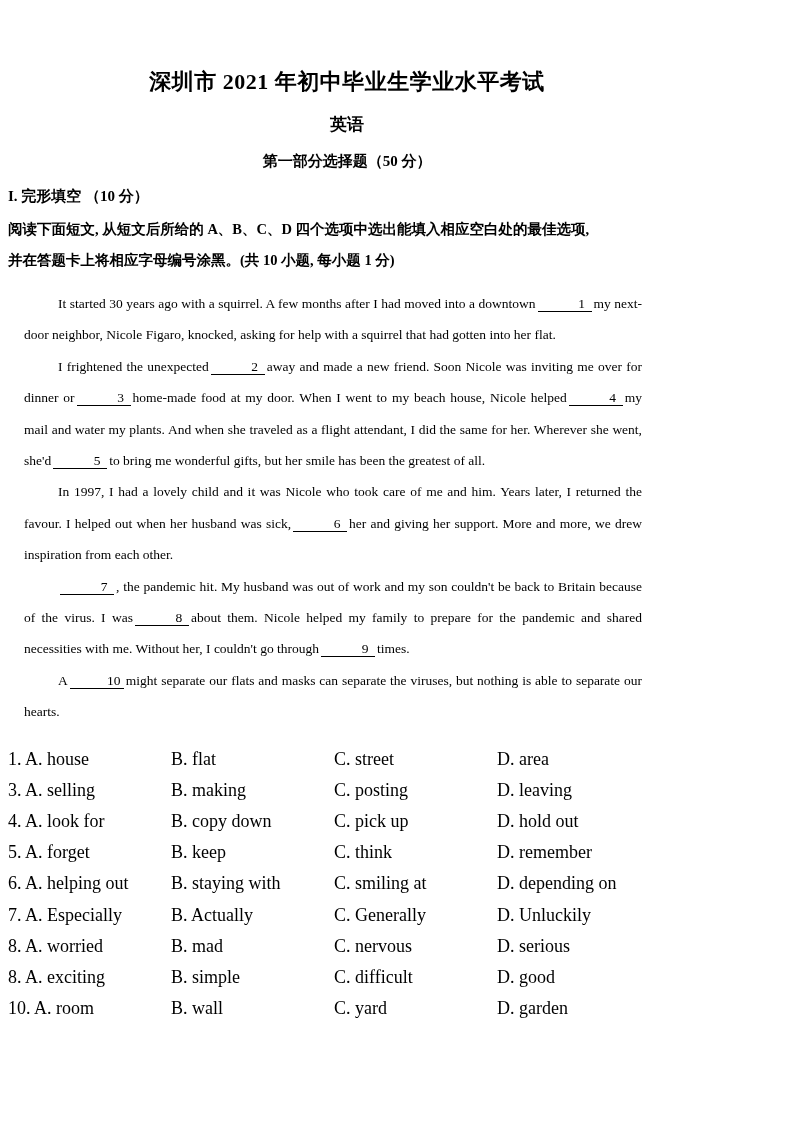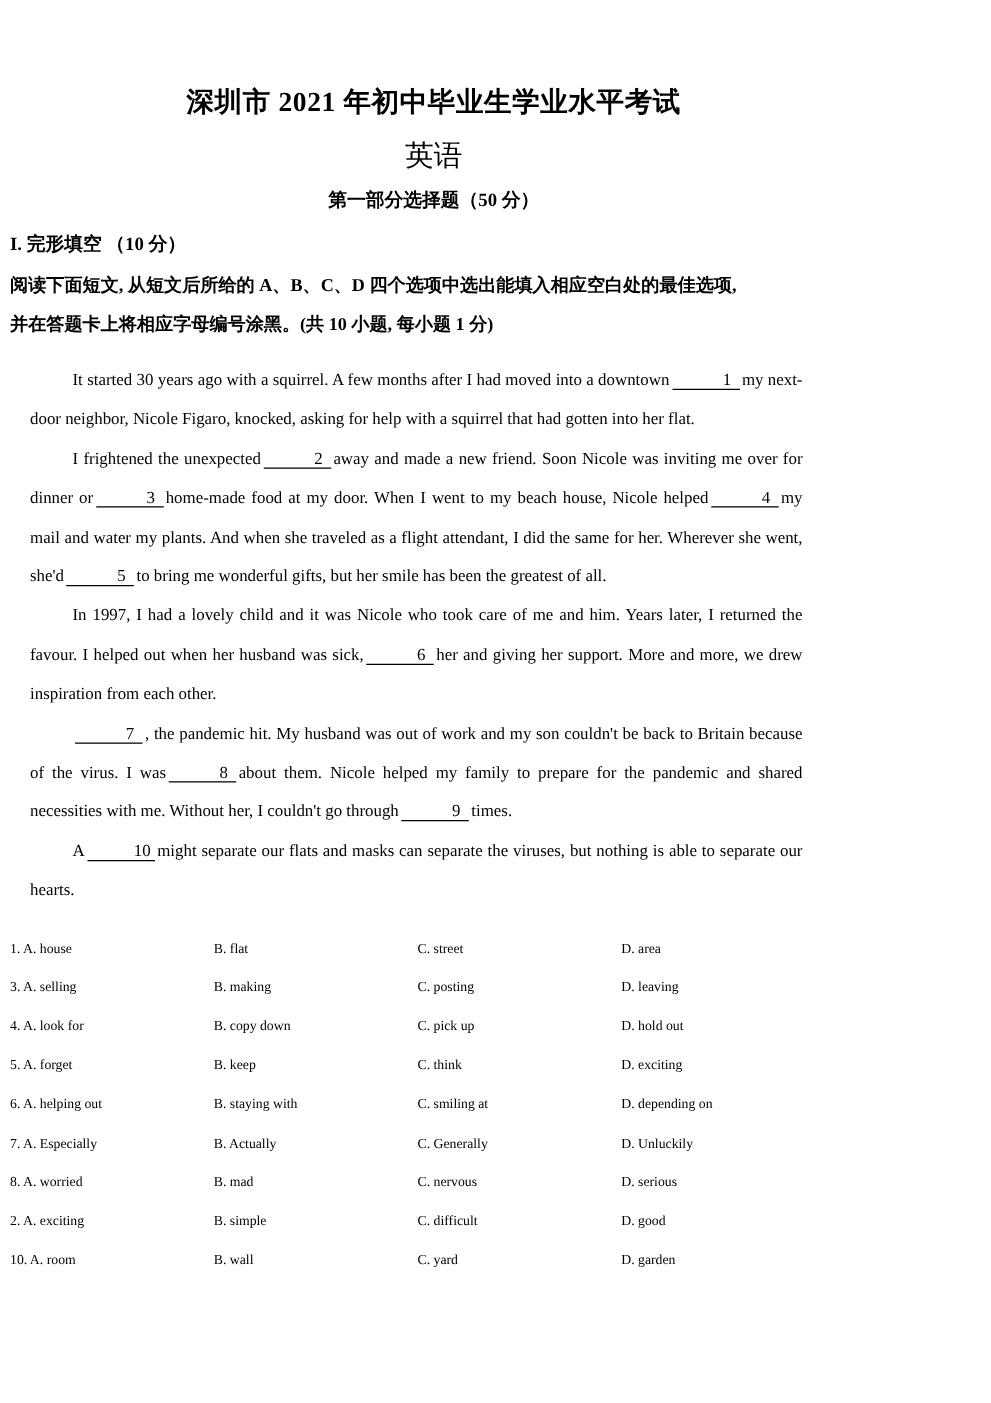--- a/index.html
+++ b/index.html
@@ -27,22 +27,22 @@
     text-align: center;
     font-size: 22px;
     font-weight: bold;
     letter-spacing: 0.5px;
     margin: 0;
     padding-top: 67px;
     line-height: 30px;
   }
   .doc-subject {
     text-align: center;
-    font-size: 23px;
-    font-weight: normal;
+    font-size: 17px;
+    font-weight: bold;
     margin: 0;
     padding-top: 14px;
     line-height: 28px;
   }
   .part-title {
     text-align: center;
     font-size: 15px;
     font-weight: bold;
     margin: 0;
     padding-top: 10px;
@@ -90,21 +90,21 @@
     margin: 0 2px;
     vertical-align: baseline;
   }
 
   
   .options {
     padding: 16px 52px 0 8px;
   }
   .opt-row {
     display: flex;
-    font-size: 11px;
+    font-size: 18px;
     line-height: 31.2px;
     height: 31.2px;
   }
   .opt-cell {
     flex: 0 0 163px;
     white-space: nowrap;
   }
   .opt-cell.first { flex: 0 0 163px; }
 
   
@@ -166,42 +166,42 @@
     <div class="opt-row">
       <div class="opt-cell first">4. A. look for</div>
       <div class="opt-cell">B. copy down</div>
       <div class="opt-cell">C. pick up</div>
       <div class="opt-cell">D. hold out</div>
     </div>
     <div class="opt-row">
       <div class="opt-cell first">5. A. forget</div>
       <div class="opt-cell">B. keep</div>
       <div class="opt-cell">C. think</div>
-      <div class="opt-cell">D. exciting</div>
+      <div class="opt-cell">D. remember</div>
     </div>
     <div class="opt-row">
       <div class="opt-cell first">6. A. helping out</div>
       <div class="opt-cell">B. staying with</div>
       <div class="opt-cell">C. smiling at</div>
       <div class="opt-cell">D. depending on</div>
     </div>
     <div class="opt-row">
       <div class="opt-cell first">7. A. Especially</div>
       <div class="opt-cell">B. Actually</div>
       <div class="opt-cell">C. Generally</div>
       <div class="opt-cell">D. Unluckily</div>
     </div>
     <div class="opt-row">
       <div class="opt-cell first">8. A. worried</div>
       <div class="opt-cell">B. mad</div>
       <div class="opt-cell">C. nervous</div>
       <div class="opt-cell">D. serious</div>
     </div>
     <div class="opt-row">
-      <div class="opt-cell first">2. A. exciting</div>
+      <div class="opt-cell first">8. A. exciting</div>
       <div class="opt-cell">B. simple</div>
       <div class="opt-cell">C. difficult</div>
       <div class="opt-cell">D. good</div>
     </div>
     <div class="opt-row">
       <div class="opt-cell first">10. A. room</div>
       <div class="opt-cell">B. wall</div>
       <div class="opt-cell">C. yard</div>
       <div class="opt-cell">D. garden</div>
     </div>

